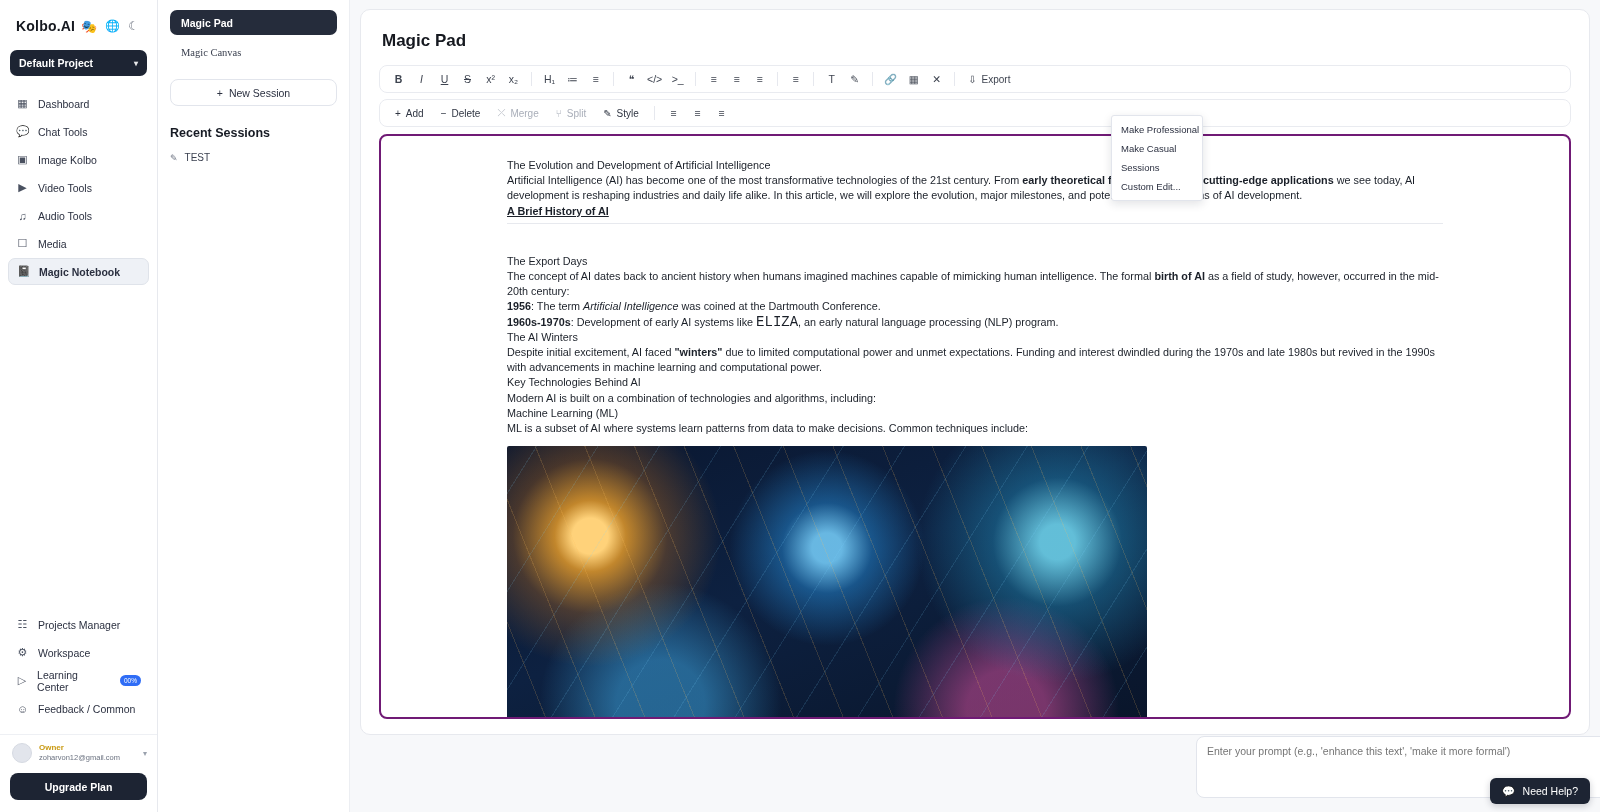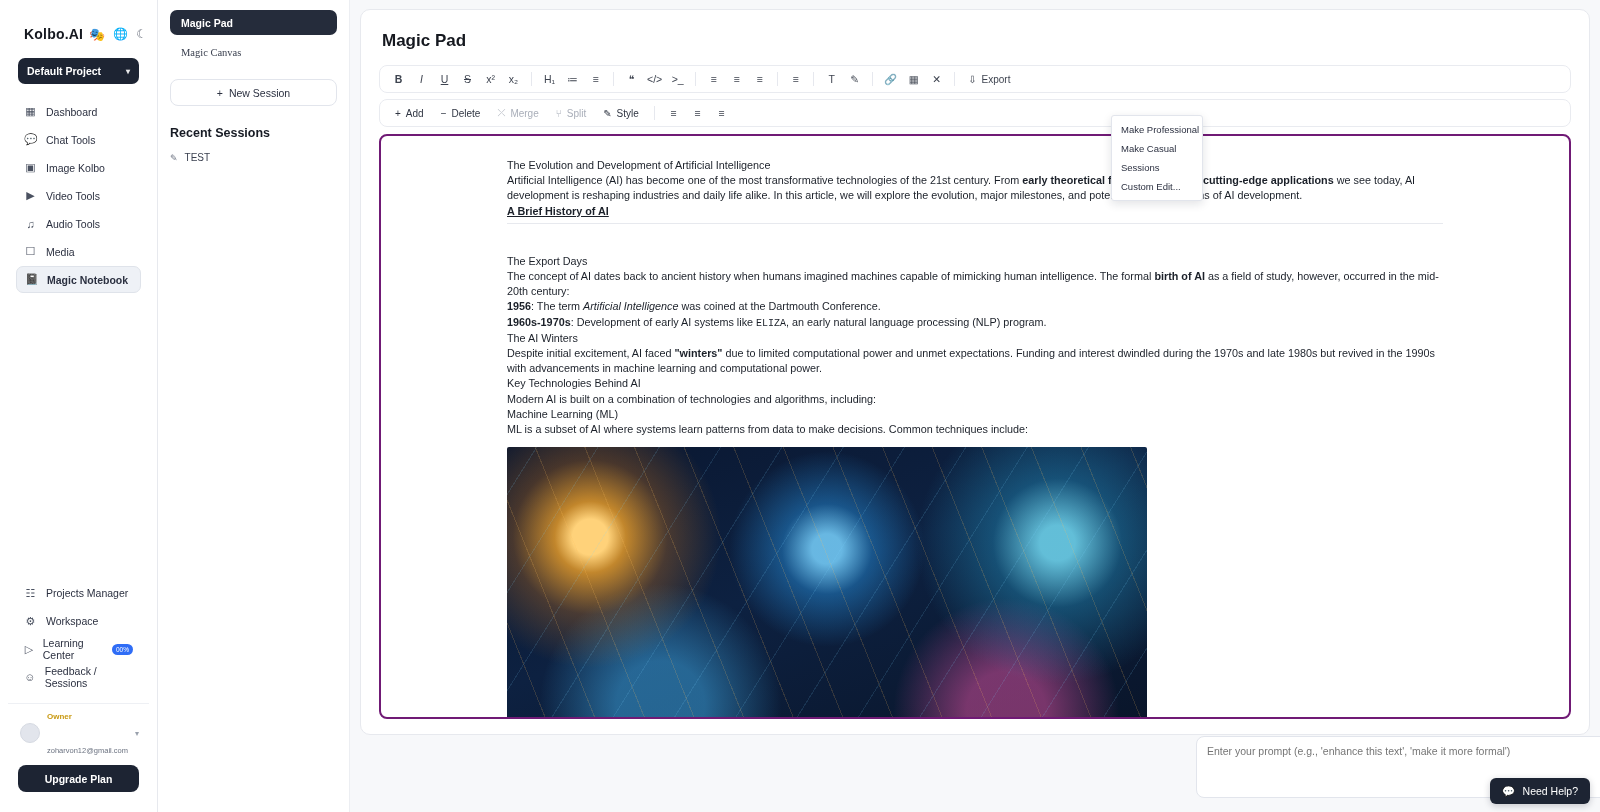--- a/index.html
+++ b/index.html
@@ -11,21 +11,21 @@
     color: #1f2430;
   }
   #app { display: flex; width: 1600px; height: 812px; position: relative; }
 
   
   .sidebar {
     width: 158px; height: 812px;
     background: #ffffff;
     border-right: 1px solid #e7e9ee;
     display: flex; flex-direction: column;
-    padding: 8px;
+    padding: 0;
     position: relative;
   }
   .brand-row {
     display: flex; align-items: center; gap: 6px;
     padding: 18px 12px 10px 16px;
   }
   .brand-name { font-size: 14px; font-weight: bold; letter-spacing: .2px; color: #15181f; }
   .brand-emoji { font-size: 13px; }
   .brand-icon { color: #5b6270; font-size: 12px; margin-left: 2px; }
 
@@ -60,21 +60,21 @@
   .user-row {
     display: flex; align-items: center; gap: 7px;
     padding: 8px 10px 6px 12px;
     border-top: 1px solid #eef0f4;
     margin-top: 8px;
   }
   .avatar {
     width: 20px; height: 20px; border-radius: 50%;
     background: #e2e5ec; border: 1px solid #d6dae2;
   }
-  .user-meta { display: flex; flex-direction: column; line-height: 1.25; gap: 24px; }
+  .user-meta { display: flex; flex-direction: column; line-height: 1.25; }
   .owner-line { font-size: 8px; color: #c99a13; font-weight: bold; }
   .user-email { font-size: 7.5px; color: #6b7280; }
   .user-caret { margin-left: auto; font-size: 8px; color: #9aa1ad; }
 
   .upgrade-btn {
     margin: 4px 10px 12px 10px;
     background: #1d2433; color: #fff;
     border-radius: 8px; height: 27px;
     display: flex; align-items: center; justify-content: center;
     font-size: 10.5px; font-weight: bold; cursor: pointer;
@@ -182,21 +182,21 @@
     padding: 22px 126px 0 126px;
     background: #fff;
   }
   .doc { font-size: 10.8px; line-height: 15.2px; color: #1b2029; }
   .doc p { margin: 0; }
   .doc .hr { height: 1px; background: #e7e9ee; margin: 4px 0 8px 0; }
   .doc .under-bold { font-weight: bold; text-decoration: underline; }
   .doc .gap { height: 22px; }
   b { font-weight: bold; }
   i { font-style: italic; }
-  .mono { font-family: "Liberation Mono", monospace; font-size: 10px; }
+  .mono { font-family: "Liberation Mono", monospace; font-size: 14px; }
 
   .doc-img {
     margin-top: 10px;
     width: 640px; height: 300px;
     border-radius: 2px;
     background:
       radial-gradient(circle at 13% 30%, #ffd27a 0 3%, rgba(255,170,40,.75) 6%, rgba(255,140,20,.25) 13%, rgba(0,0,0,0) 22%),
       radial-gradient(circle at 50% 34%, rgba(120,210,255,.85) 0 4%, rgba(40,150,230,.45) 12%, rgba(10,40,90,0) 26%),
       radial-gradient(circle at 86% 32%, rgba(120,230,255,.8) 0 3%, rgba(40,170,220,.35) 11%, rgba(10,40,90,0) 24%),
       radial-gradient(circle at 24% 86%, rgba(70,190,255,.45) 0 8%, rgba(10,40,90,0) 22%),
@@ -295,21 +295,21 @@
         <span class="ico">⚙</span>
         <span>Workspace</span>
       </div>
       <div class="nav-item">
         <span class="ico">▷</span>
         <span>Learning Center</span>
         <span class="badge-pill">00%</span>
       </div>
       <div class="nav-item">
         <span class="ico">☺</span>
-        <span>Feedback / Sessions</span>
+        <span>Feedback / Common</span>
       </div>
     </div>
 
     <div class="user-row">
       <div class="avatar"></div>
       <div class="user-meta">
         <span class="owner-line">Owner</span>
         <span class="user-email">zoharvon12@gmail.com</span>
       </div>
       <span class="user-caret">▾</span>

